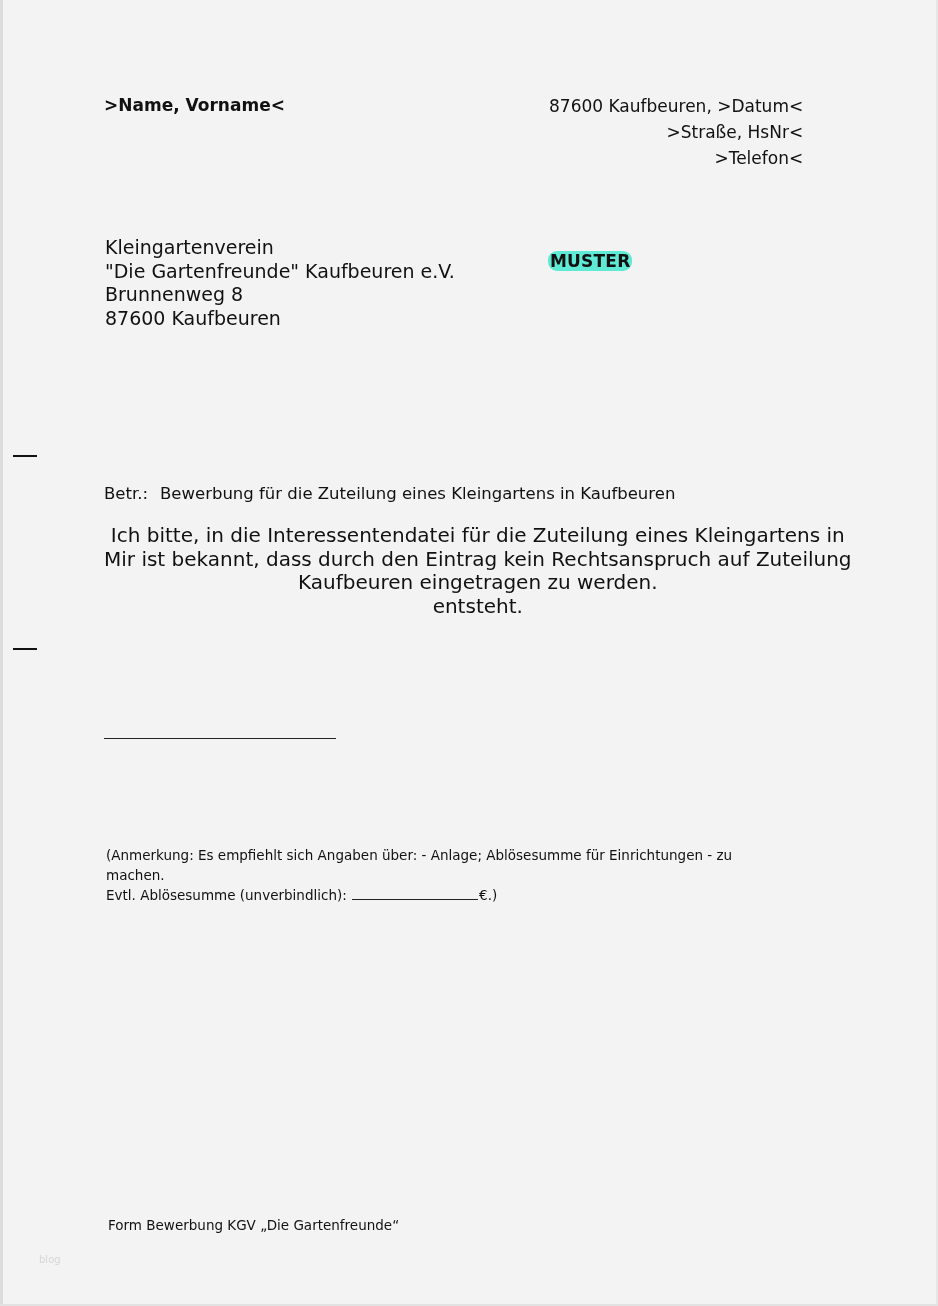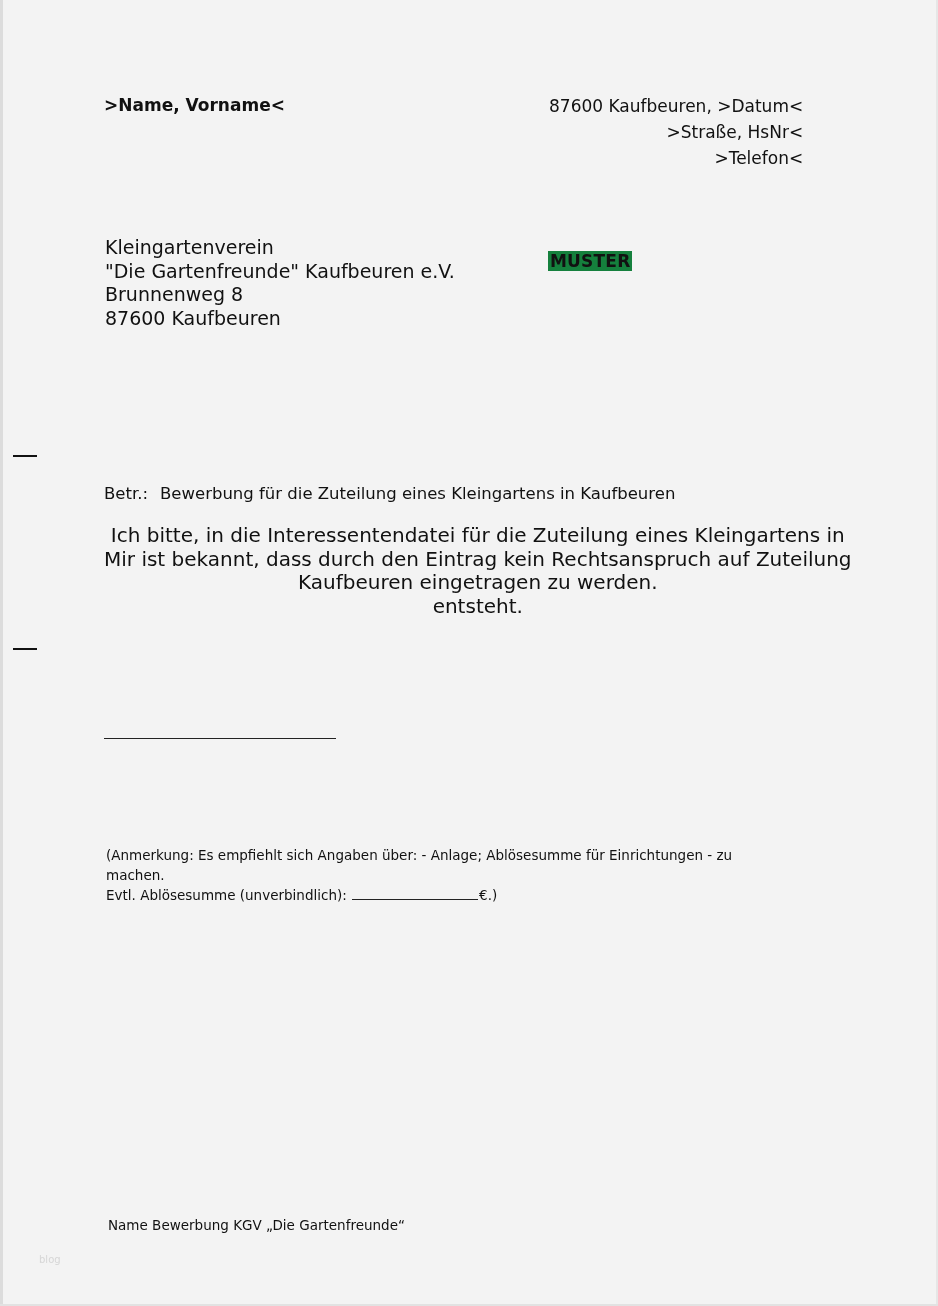--- a/index.html
+++ b/index.html
@@ -10,21 +10,21 @@
       font-family: "DejaVu Sans", "Liberation Sans", sans-serif;
       color: #111;
     }
     .page-edge-left { position: absolute; left: 0; top: 0; width: 3px; height: 1306px; background: #dcdcdc; }
     .page-edge-bottom { position: absolute; left: 0; bottom: 0; width: 938px; height: 2px; background: #e2e2e2; }
     .page-edge-right { position: absolute; right: 0; top: 0; width: 2px; height: 1306px; background: #e6e6e6; }
     .abs { position: absolute; white-space: nowrap; }
     .sender-name { left: 104px; top: 95px; font-size: 17px; font-weight: bold; }
     .sender-block { left: 549px; top: 93px; font-size: 17px; line-height: 26px; text-align: right; }
     .recipient { left: 105px; top: 236px; font-size: 19px; line-height: 23.5px; }
-    .muster { left: 548px; top: 251px; font-size: 17px; font-weight: bold; background: #15803d; padding: 0 2px; letter-spacing: 0.2px; }
+    .muster { left: 548px; top: 251px; font-size: 17px; font-weight: bold; background: #5eead4; padding: 0 2px; letter-spacing: 0.2px; border-radius: 9px; }
     .fold-mark { position: absolute; left: 13px; width: 24px; height: 2px; background: #111; }
     .subject { left: 104px; top: 484px; font-size: 16.5px; }
     .subject .label { margin-right: 12px; }
     .body-text { left: 104px; top: 524px; font-size: 20px; line-height: 23.5px; text-align: center; }
     .sig-line { position: absolute; left: 104px; top: 738px; width: 232px; height: 1px; background: #222; }
     .note { left: 106px; top: 845px; font-size: 13.5px; line-height: 20px; }
     .note .blank { display: inline-block; width: 126px; border-bottom: 1px solid #222; height: 11px; margin: 0 1px; }
     .footer { left: 108px; top: 1217px; font-size: 13.5px; }
     .watermark { left: 39px; top: 1254px; font-size: 10px; color: #d6d6d6; }
   </style>
@@ -67,15 +67,15 @@
 </div>
 
 <div class="sig-line"></div>
 
 <div class="abs note">
   <div>(Anmerkung: Es empfiehlt sich Angaben über: - Anlage; Ablösesumme für Einrichtungen - zu</div>
   <div>machen.</div>
   <div><span>Evtl. Ablösesumme (unverbindlich): </span><span class="blank"></span><span>€.)</span></div>
 </div>
 
-<div class="abs footer">Name Bewerbung KGV „Die Gartenfreunde“</div>
+<div class="abs footer">Form Bewerbung KGV „Die Gartenfreunde“</div>
 
 <div class="abs watermark">blog</div>
 
 </body></html>

